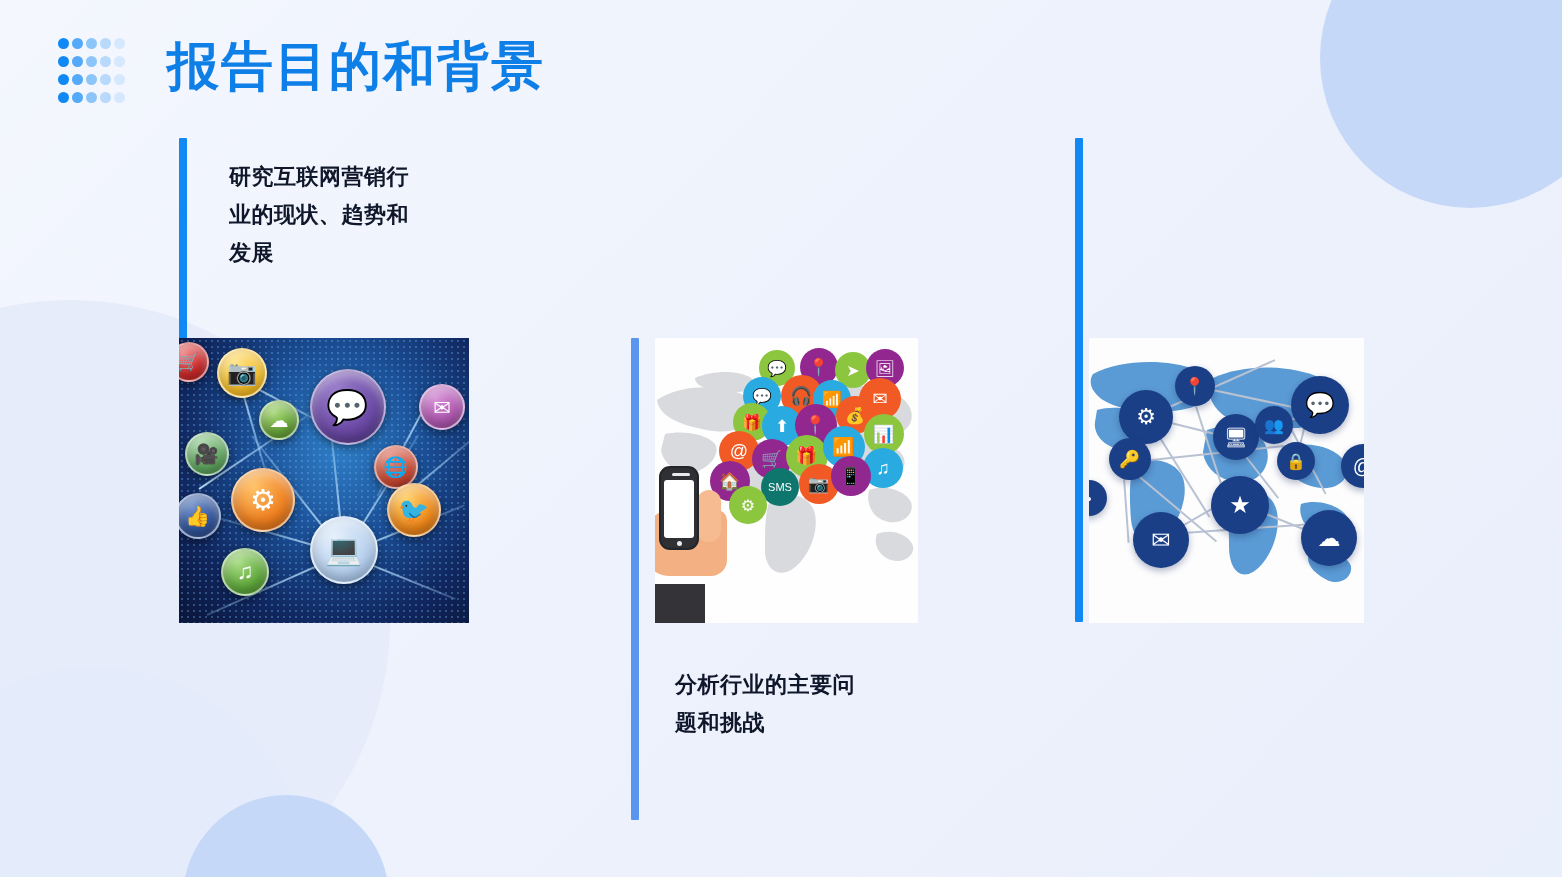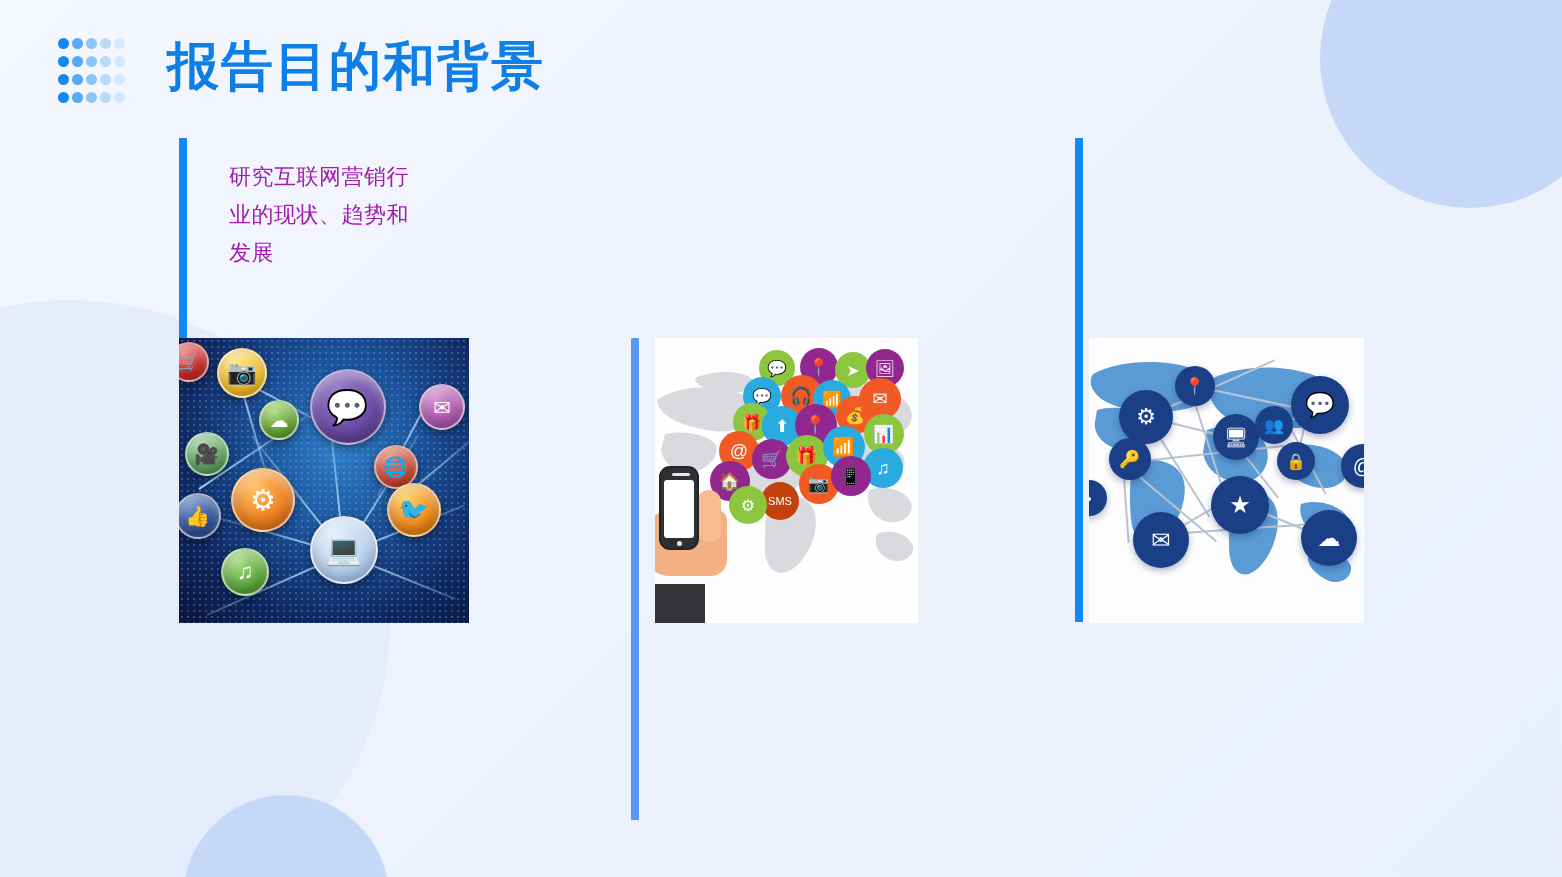--- a/index.html
+++ b/index.html
@@ -56,22 +56,23 @@
   .slide-title {
     position:absolute; left:167px; top:37px;
     font-size:52px; font-weight:bold; letter-spacing:2px;
     color:#0f7fe8; line-height:1.15; white-space:nowrap;
   }
 
   
   .vbar { position:absolute; width:8px; border-radius:1px; }
   .blk-text {
     position:absolute;
-    font-size:22px; line-height:1.72; color:#a21caf;
+    font-size:22px; line-height:1.72; color:#0f172a;
     letter-spacing:.5px;
+    font-weight:bold;
   }
   .photo {
     position:absolute; overflow:hidden; background:#fff;
   }
 
   
   .p1 {
     background:
       radial-gradient(ellipse at 55% 38%, #2f7fc8 0%, #1b4f96 38%, #10265e 72%, #0a1538 100%);
   }
@@ -311,21 +312,21 @@
     <div class="fic" style="left:168px; top:88px; width:42px; height:42px; font-size:18px; background:#29abe2;">
         <span>📶</span>
       </div>
     <div class="fic" style="left:208px; top:110px; width:40px; height:40px; font-size:18px; background:#29abe2;">
         <span>♫</span>
       </div>
 
     <div class="fic" style="left:55px; top:123px; width:40px; height:40px; font-size:17px; background:#92278f;">
         <span>🏠</span>
       </div>
-    <div class="fic" style="left:106px; top:144px; width:38px; height:38px; font-size:11px; background:#c2410c;">
+    <div class="fic" style="left:106px; top:130px; width:38px; height:38px; font-size:11px; background:#0f766e;">
         <span>SMS</span>
       </div>
     <div class="fic" style="left:144px; top:126px; width:40px; height:40px; font-size:17px; background:#f15a24;">
         <span>📷</span>
       </div>
     <div class="fic" style="left:176px; top:118px; width:40px; height:40px; font-size:17px; background:#92278f;">
         <span>📱</span>
       </div>
     <div class="fic" style="left:74px; top:148px; width:38px; height:38px; font-size:16px; background:#8cc63f;">
         <span>⚙</span>
@@ -334,20 +335,22 @@
     <div class="hand" style="left:-10px; top:172px; width:82px; height:66px;"></div>
     <div class="finger" style="left:42px; top:152px; width:24px; height:52px;"></div>
     <div class="phone-body" style="left:4px; top:128px; width:40px; height:84px;">
       <div class="phone-speaker" style="left:11px; top:5px; width:18px; height:3px;"></div>
       <div class="phone-screen" style="left:3px; top:12px; width:30px; height:58px;"></div>
       <div class="phone-home" style="left:16px; top:73px; width:5px; height:5px;"></div>
     </div>
     <div class="blackbar" style="left:0px; top:246px; width:50px; height:39px;"></div>
   </div>
 
+  <div class="blk-text cap" style="left:675px; top:666px; width:230px;">分析行业的主要问
+题和挑战</div>
 
   <div class="vbar" style="left:1075px; top:138px; height:484px; background:#1089f5;"></div>
 
 
   <div class="photo p3" style="left:1089px; top:338px; width:275px; height:285px;">
 
     <svg class="map" viewBox="0 0 275 285" preserveAspectRatio="none" style="position:absolute; inset:0;">
       <g fill="#5b9bd5">
         <path d="M4 36 C30 22,76 20,108 32 C128 40,130 58,112 66 C86 78,36 76,14 62 C0 52,0 42,4 36 Z"></path>
         <path d="M8 72 C28 66,56 72,64 86 C70 98,56 112,38 112 C18 112,4 98,6 84 Z"></path>

